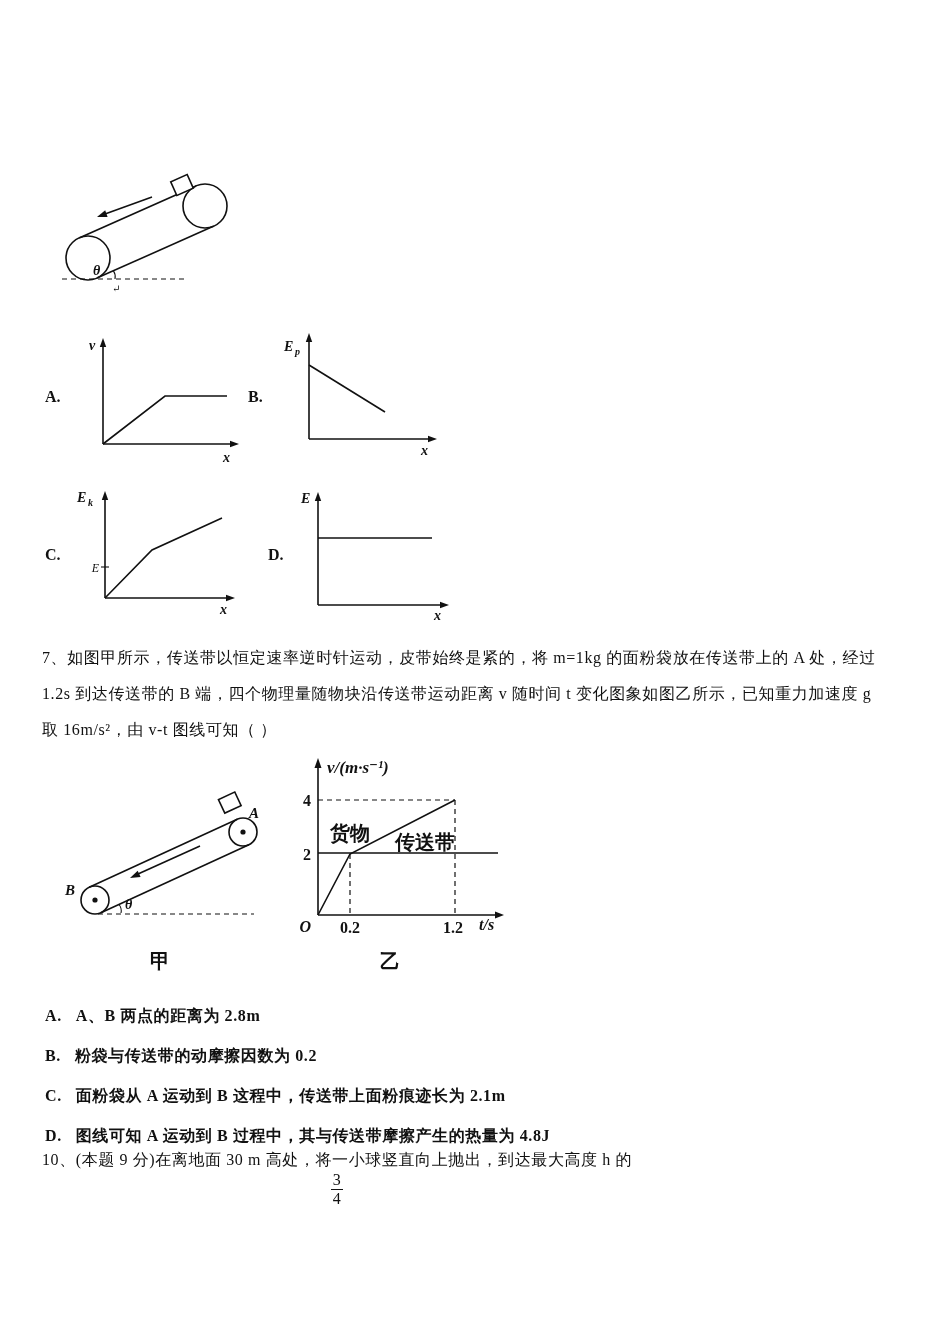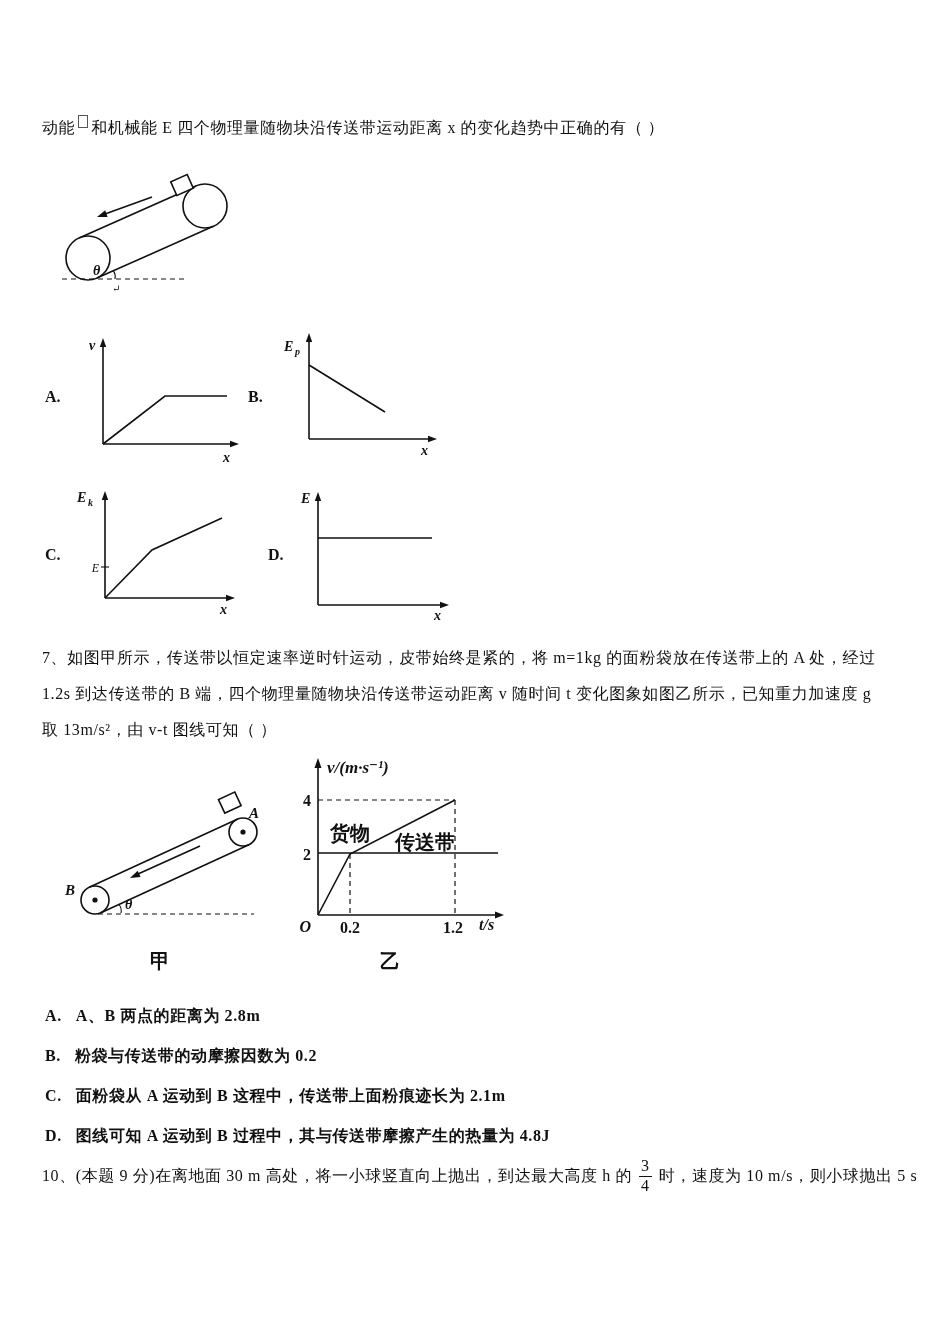--- a/index.html
+++ b/index.html
@@ -6,38 +6,35 @@
   .page{position:relative;width:950px;height:1344px;background:#ffffff;overflow:hidden;
         font-family:"Liberation Serif","DejaVu Serif",serif;color:#111;}
   .abs{position:absolute;}
   .stem{font-size:16px;letter-spacing:0.6px;white-space:nowrap;}
   .optletter{font-size:16px;font-weight:700;}
   .missing-box{display:inline-block;width:8px;height:11px;border:1px solid #555;vertical-align:5px;margin:0 3px;}
   .caption{font-size:20px;font-weight:700;}
   .optrow{display:flex;align-items:baseline;font-size:16px;letter-spacing:0.6px;white-space:nowrap;}
   .optrow .lbl{font-weight:700;margin-right:14px;}
   .optrow .txt{font-weight:700;}
-  .q10row{display:flex;align-items:center;font-size:16px;letter-spacing:0.6px;white-space:nowrap;}
+  .q10row{display:flex;align-items:center;font-size:16px;letter-spacing:0.6px;white-space:nowrap;flex-direction:column;}
   .frac{display:inline-flex;flex-direction:column;align-items:center;margin:0 7px;line-height:1.15;font-size:16px;}
   .frac .den{border-top:1.3px solid #111;padding:0 2px;}
   svg{position:absolute;overflow:visible;}
   svg text{font-family:"Liberation Serif","DejaVu Serif",serif;fill:#111;}
   .ln{stroke:#111;stroke-width:1.6;fill:none;}
   .thin{stroke:#111;stroke-width:1.1;fill:none;}
   .dash{stroke:#111;stroke-width:1.2;fill:none;stroke-dasharray:5 4;}
   .tri{fill:#111;stroke:none;}
 </style>
 </head>
 <body>
 
 <div class="page">
 
-  <div class="abs stem" style="left:42px;top:115px;">
-    <span>动能</span><span class="missing-box"></span><span>和机械能 E 四个物理量随物块沿传送带运动距离 x 的变化趋势中正确的有（  ）</span>
-  </div>
 
   <svg style="left:52px;top:165px;" width="230" height="135" viewBox="0 0 230 135">
     <circle class="ln" cx="36" cy="93" r="22"></circle>
     <circle class="ln" cx="153" cy="41" r="22"></circle>
     <line class="ln" x1="27.1" y1="72.9" x2="144.1" y2="20.9"></line>
     <line class="ln" x1="44.9" y1="113.1" x2="161.9" y2="61.1"></line>
     <g transform="translate(130,20) rotate(-24)">
       <rect x="-9" y="-7.5" width="18" height="15" fill="#fff" stroke="#111" stroke-width="1.6"></rect>
     </g>
     <line class="ln" x1="100" y1="32" x2="53" y2="49"></line>
@@ -91,21 +88,21 @@
     <polygon class="tri" points="23,9 19.8,18 26.2,18"></polygon>
     <line class="ln" x1="23" y1="122" x2="146" y2="122"></line>
     <polygon class="tri" points="154,122 145,118.8 145,125.2"></polygon>
     <line class="ln" x1="23" y1="55" x2="137" y2="55"></line>
     <text x="6" y="20" font-size="14" font-style="italic" font-weight="bold">E</text>
     <text x="139" y="137" font-size="14" font-style="italic" font-weight="bold">x</text>
   </svg>
 
   <div class="abs stem" style="left:42px;top:648px;">7、如图甲所示，传送带以恒定速率逆时针运动，皮带始终是紧的，将 m=1kg 的面粉袋放在传送带上的 A 处，经过</div>
   <div class="abs stem" style="left:42px;top:684px;">1.2s 到达传送带的 B 端，四个物理量随物块沿传送带运动距离 v 随时间 t 变化图象如图乙所示，已知重力加速度 g</div>
-  <div class="abs stem" style="left:42px;top:720px;">取 13m/s²，由 v-t 图线可知（  ）</div>
+  <div class="abs stem" style="left:42px;top:720px;">取 16m/s²，由 v-t 图线可知（  ）</div>
 
   <svg style="left:52px;top:782px;" width="240" height="165" viewBox="0 0 240 165">
     <circle class="ln" cx="43" cy="118" r="14"></circle>
     <circle cx="43" cy="118" r="2.6" fill="#111"></circle>
     <circle class="ln" cx="191" cy="50" r="14"></circle>
     <circle cx="191" cy="50" r="2.6" fill="#111"></circle>
     <line class="ln" x1="37.2" y1="105.3" x2="185.2" y2="37.3"></line>
     <line class="ln" x1="48.9" y1="130.7" x2="196.9" y2="62.7"></line>
     <g transform="translate(178,21) rotate(-25)">
       <rect x="-9" y="-8" width="18" height="15" fill="#fff" stroke="#111" stroke-width="1.6"></rect>
@@ -161,16 +158,15 @@
     <span class="lbl">D.</span>
     <span class="txt">图线可知 A 运动到 B 过程中，其与传送带摩擦产生的热量为 4.8J</span>
   </div>
 
   <div class="abs q10row" style="left:42px;top:1150px;height:52px;">
     <span>10、(本题 9 分)在离地面 30 m 高处，将一小球竖直向上抛出，到达最大高度 h 的</span>
     <span class="frac">
       <span class="num">3</span>
       <span class="den">4</span>
     </span>
-    <span>时，速度为 10 m/s，则小球抛出 5 s</span>
   </div>
 
 </div>
 
 </body></html>

